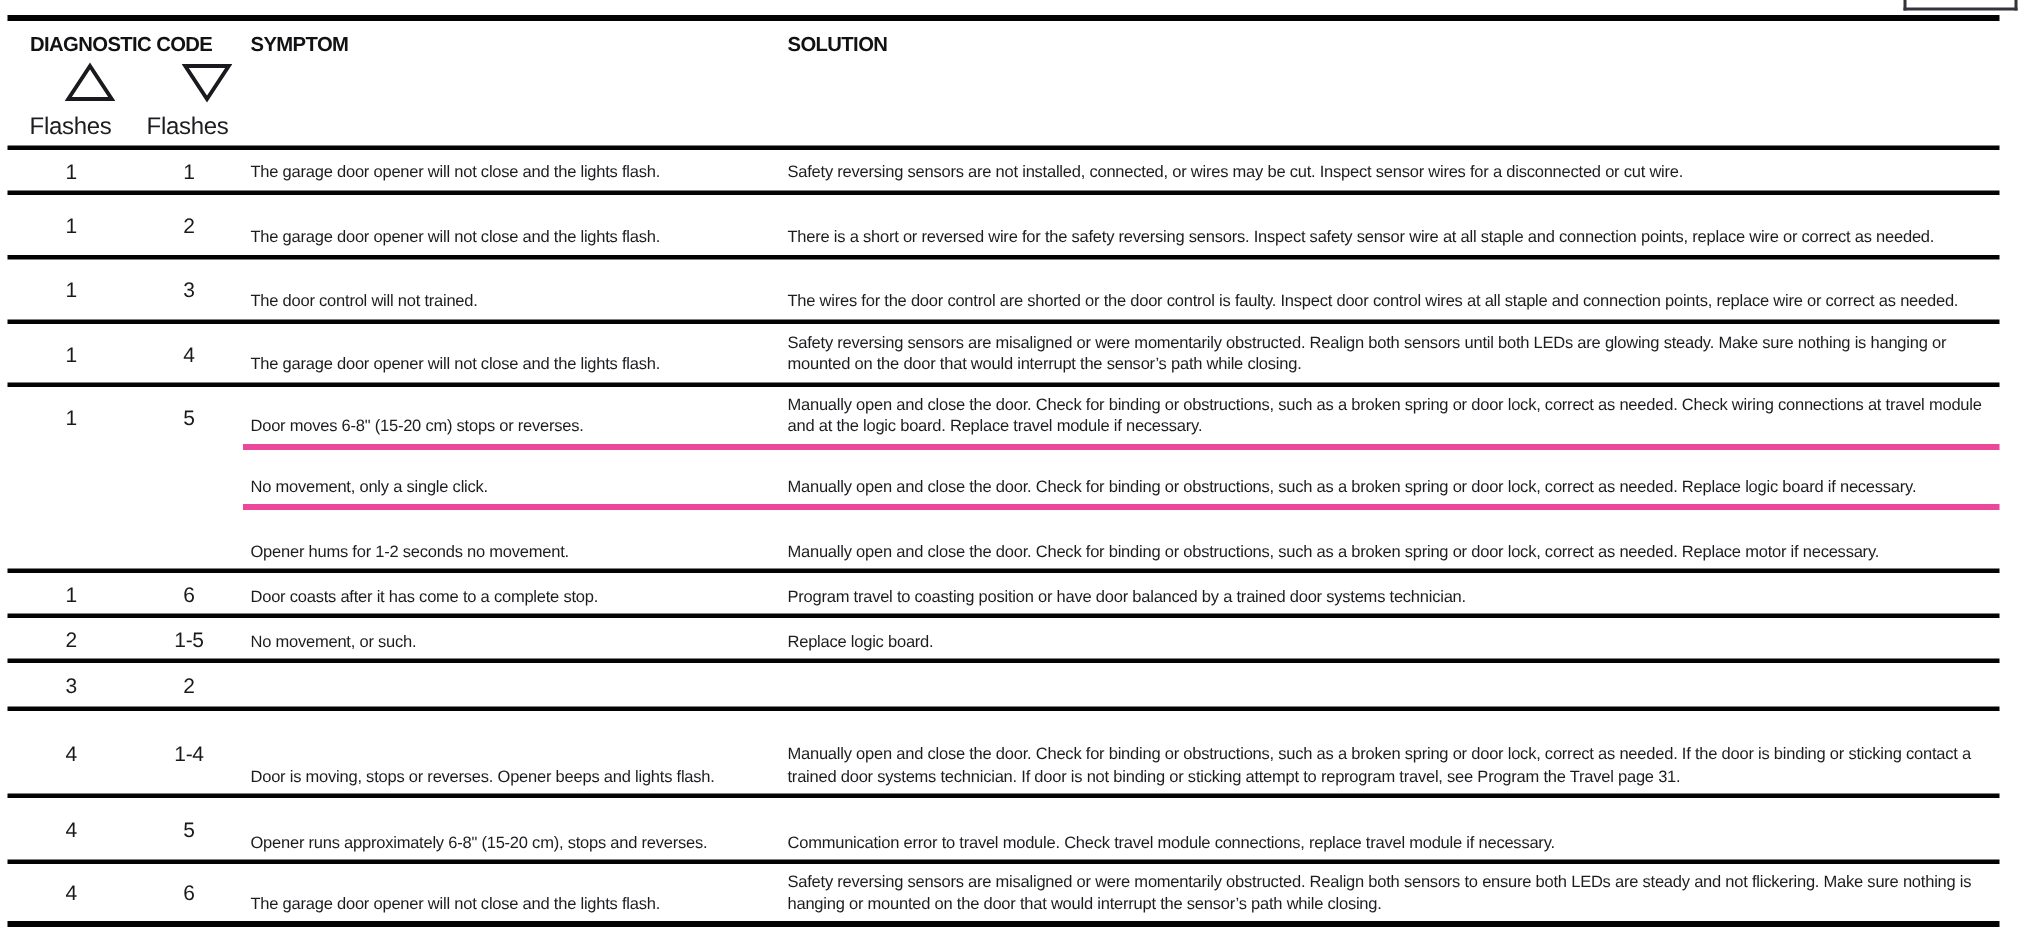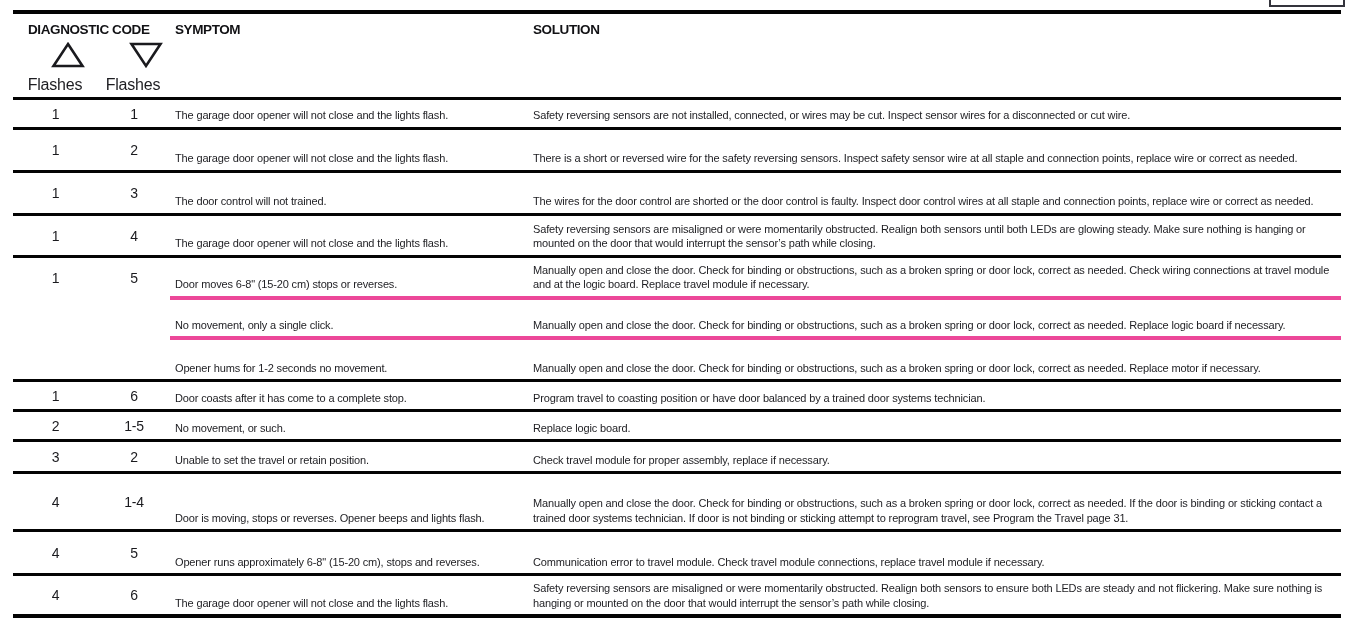--- a/index.html
+++ b/index.html
@@ -7,21 +7,21 @@
   body {
     width:1351px; height:619px; position:relative; overflow:hidden;
     font-family:"Liberation Sans","DejaVu Sans",sans-serif;
     color:#1d1d21;
   }
   .cut-box {
     position:absolute; top:-3px; right:6px; width:76px; height:10px;
     border:2px solid #34343c; border-top:none; background:#fff;
   }
   .table {
-    position:absolute; left:13px; top:10px; width:1328px;
+    position:absolute; left:5px; top:10px; width:1328px;
     border-top:4px solid #030303; border-bottom:4px solid #030303;
   }
   
   .thead { position:relative; height:83px; }
   .hlabel { position:absolute; top:8px; font-weight:bold; font-size:13.5px; letter-spacing:-0.4px; color:#121215; white-space:nowrap; }
   .h-diag    { left:15px; }
   .h-symptom { left:162px; }
   .h-solution{ left:520px; }
   .tri { position:absolute; top:27px; }
   .tri-up   { left:38px; }
@@ -149,26 +149,20 @@
         <div class="entry">
       <div class="sym">No movement, or such.</div>
       <div class="sol">Replace logic board.</div>
     </div>
       </div>
   </div>
 
   <div class="row" style="min-height:32px;">
     <div class="num up">3</div>
     <div class="num down">2</div>
-    <div class="entries">
-        <div class="entry">
-      <div class="sym">Unable to set the travel or retain position.</div>
-      <div class="sol">Check travel module for proper assembly, replace if necessary.</div>
-    </div>
-      </div>
   </div>
 
   <div class="row" style="min-height:58px;">
     <div class="num up">4</div>
     <div class="num down">1-4</div>
     <div class="entries">
         <div class="entry">
       <div class="sym">Door is moving, stops or reverses. Opener beeps and lights flash.</div>
       <div class="sol">Manually open and close the door. Check for binding or obstructions, such as a broken spring or door lock, correct as needed. If the door is binding or sticking contact a trained door systems technician. If door is not binding or sticking attempt to reprogram travel, see Program the Travel page 31.</div>
     </div>

